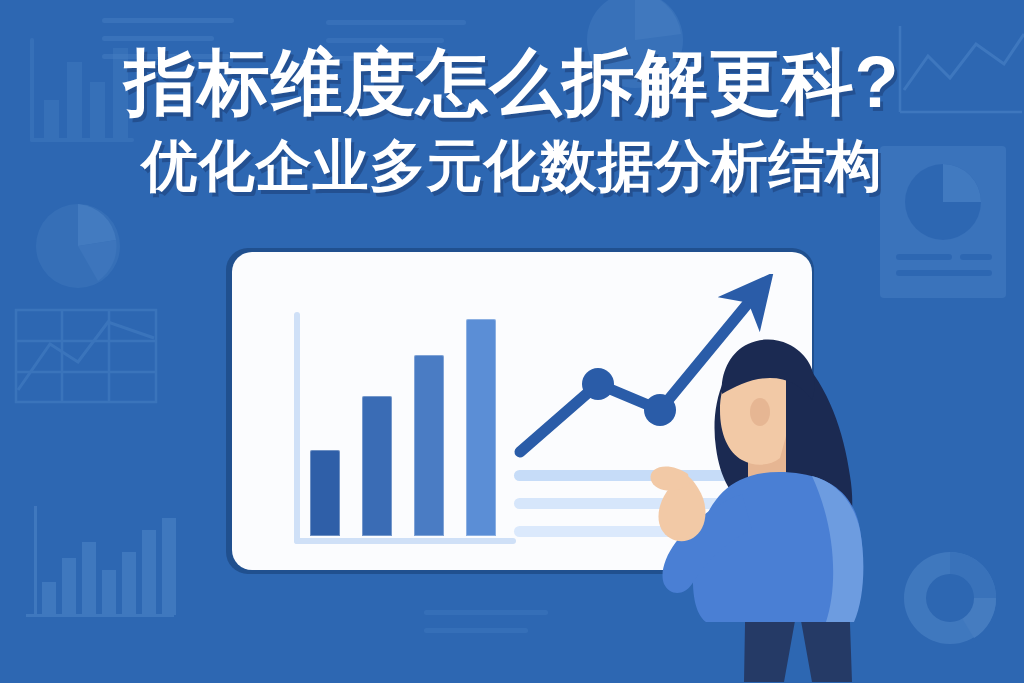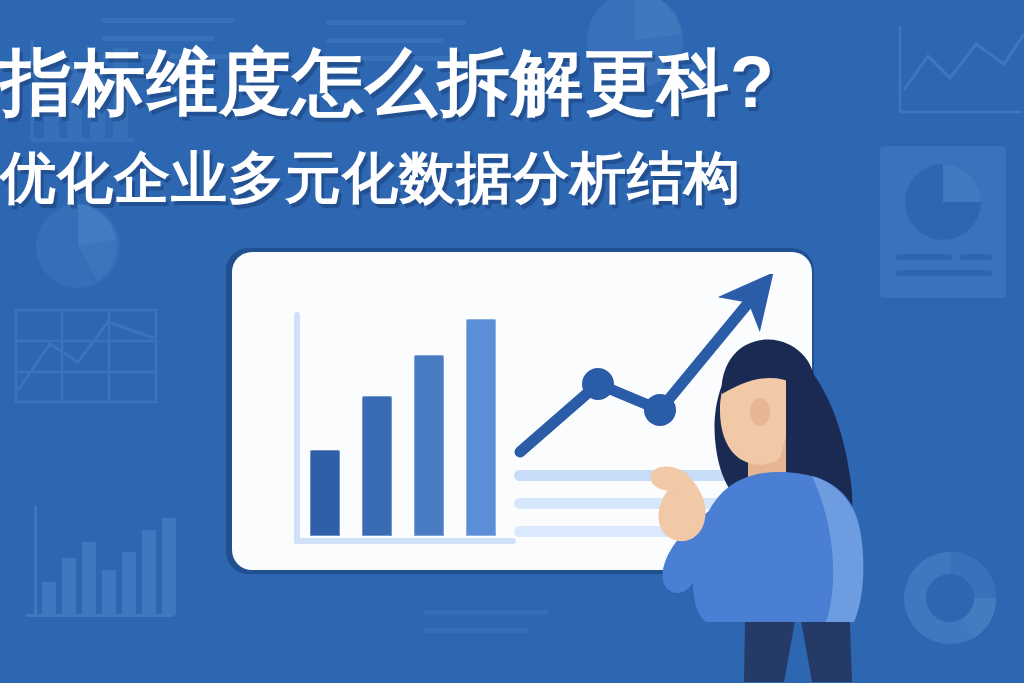--- a/index.html
+++ b/index.html
@@ -17,33 +17,34 @@
 
   
   #bg-watermarks { position:absolute; inset:0; pointer-events:none; }
   .wm { position:absolute; }
 
   
   #headline-block {
     position:absolute;
     left:0; top:46px;
     width:1024px;
+    text-align:center;
     z-index:6;
   }
   #title-main {
     font-size:72px;
     line-height:1.0;
     font-weight:bold;
     color:#ffffff;
     letter-spacing:1px;
     text-shadow: 3px 4px 0 rgba(20,45,92,0.38);
     white-space:nowrap;
   }
   #title-sub {
-    margin-top:32px;
+    margin-top:20px;
     font-size:56px;
     line-height:1.0;
     font-weight:bold;
     color:#ffffff;
     letter-spacing:1px;
     text-shadow: 3px 4px 0 rgba(20,45,92,0.38);
     white-space:nowrap;
   }
 
   

